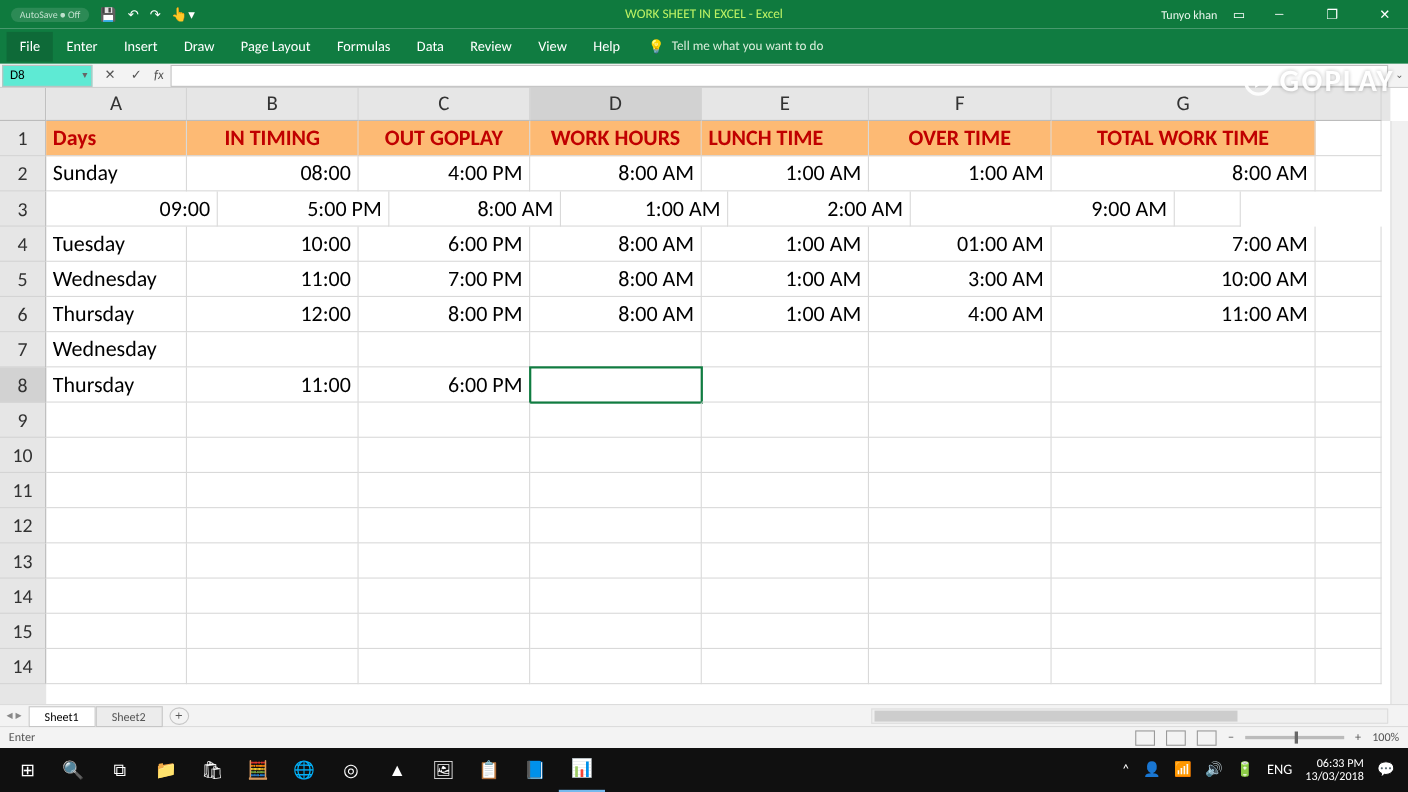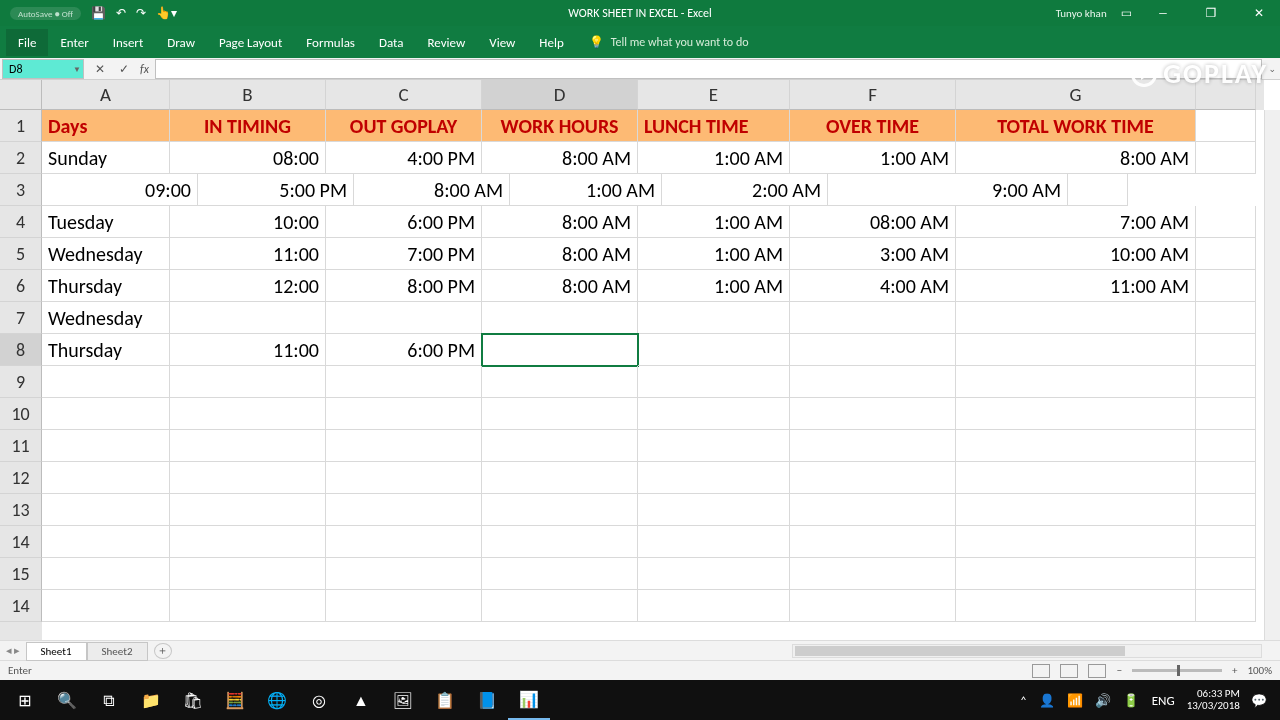--- a/index.html
+++ b/index.html
@@ -3,21 +3,21 @@
 <meta charset="utf-8">
 <style>
 * { margin:0; padding:0; box-sizing:border-box; font-family:"Segoe UI","Calibri",sans-serif; }
 html,body { width:1280px; height:720px; overflow:hidden; background:#fff; }
 
 
 .titlebar { height:26px; background:#0f7a3e; display:flex; align-items:center; color:#fff; font-size:11px; position:relative; }
 .titlebar .left { display:flex; align-items:center; gap:10px; padding-left:10px; }
 .autosave { background:rgba(255,255,255,0.12); border-radius:8px; padding:1px 8px; font-size:9px; color:#bfe0cd; }
 .qat-icon { color:#fff; font-size:12px; cursor:pointer; }
-.titlebar .center { position:absolute; left:50%; transform:translateX(-50%); font-size:12px; color:#ffffff; }
+.titlebar .center { position:absolute; left:50%; transform:translateX(-50%); font-size:12px; color:#bef264; }
 .titlebar .right { position:absolute; right:0; display:flex; align-items:center; gap:14px; padding-right:4px; }
 .titlebar .user { font-size:11px; color:#e8f5ec; }
 .win-btn { width:34px; height:26px; display:flex; align-items:center; justify-content:center; font-size:12px; color:#fff; cursor:pointer; }
 
 
 .goplay { position:absolute; right:12px; top:30px; color:#fff; font-size:28px; font-weight:700; letter-spacing:2px; display:flex; align-items:center; gap:6px; z-index:50; opacity:0.95; text-shadow:0 0 4px rgba(0,0,0,0.3); }
 .goplay .play { width:26px; height:26px; border:3px solid #fff; border-radius:50%; display:flex; align-items:center; justify-content:center; }
 .goplay .tri { width:0; height:0; border-left:9px solid #fff; border-top:6px solid transparent; border-bottom:6px solid transparent; margin-left:2px; }
 
 
@@ -199,21 +199,21 @@
         <div class="cell cF right-al">2:00 AM</div>
         <div class="cell cG right-al">9:00 AM</div>
         <div class="cell cH"></div>
       </div>
       <div class="row">
         <div class="cell cA">Tuesday</div>
         <div class="cell cB right-al">10:00</div>
         <div class="cell cC right-al">6:00 PM</div>
         <div class="cell cD right-al">8:00 AM</div>
         <div class="cell cE right-al">1:00 AM</div>
-        <div class="cell cF right-al">08:00 AM</div>
+        <div class="cell cF right-al">01:00 AM</div>
         <div class="cell cG right-al">7:00 AM</div>
         <div class="cell cH"></div>
       </div>
       <div class="row">
         <div class="cell cA">Wednesday</div>
         <div class="cell cB right-al">11:00</div>
         <div class="cell cC right-al">7:00 PM</div>
         <div class="cell cD right-al">8:00 AM</div>
         <div class="cell cE right-al">1:00 AM</div>
         <div class="cell cF right-al">3:00 AM</div>

